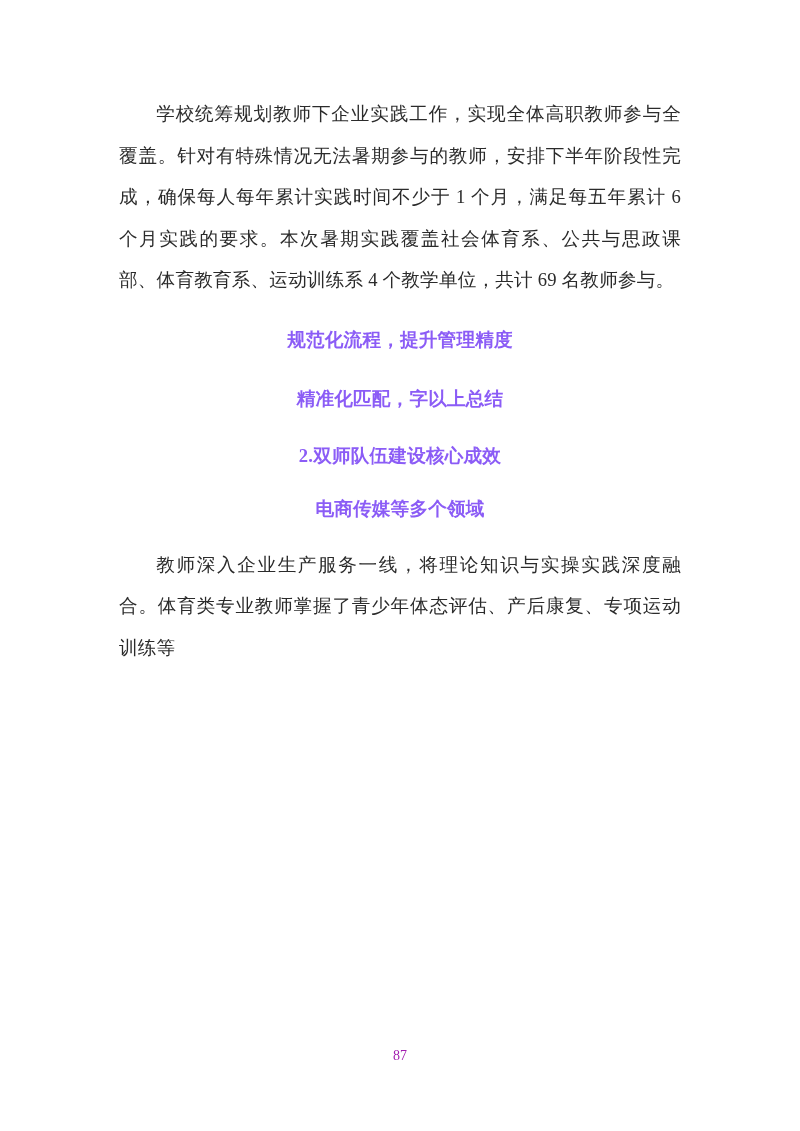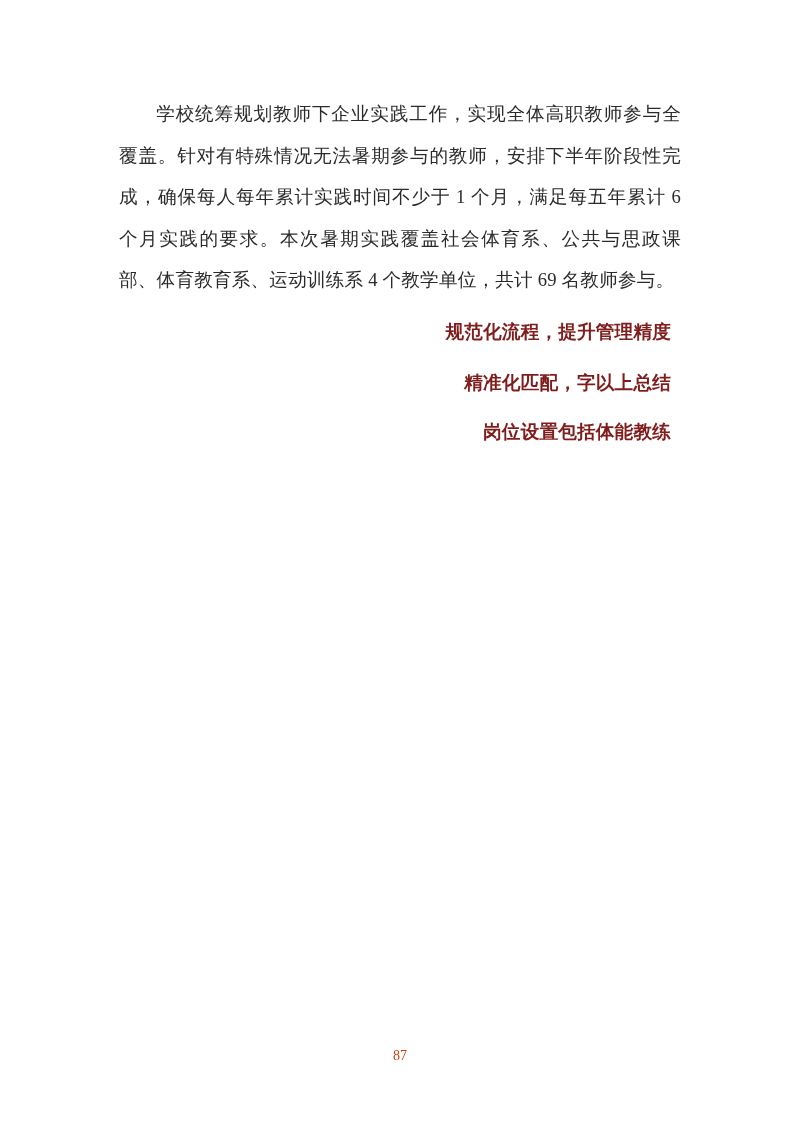--- a/index.html
+++ b/index.html
@@ -30,49 +30,51 @@
     font-size: 18.6px;
     text-align: justify;
     letter-spacing: 0.2px;
   }
   p.para {
     margin: 0;
     line-height: 41.5px;
     text-indent: 2em;
   }
   h2.head {
-    margin: 10px;
+    margin: 18px;
     font-size: 18.6px;
     font-weight: bold;
-    color: #7f1d1d;
+    color: #8b5cf6;
     line-height: 41.5px;
-    text-align: right;
+    text-align: center;
     letter-spacing: 0.2px;
   }
   h2.head-tight {
     line-height: 35px;
   }
   p.after-tight {
     margin-top: 4px;
   }
   .pagenum {
     position: absolute;
     top: 1048px;
     left: 0;
     width: 800px;
     text-align: center;
     font-size: 14px;
-    color: #c2410c;
+    color: #a21caf;
     font-family: "Liberation Serif", "DejaVu Serif", serif;
   }
 </style>
 </head>
 <body>
 
 <div class="page">
   <div class="content">
     <p class="para">学校统筹规划教师下企业实践工作，实现全体高职教师参与全覆盖。针对有特殊情况无法暑期参与的教师，安排下半年阶段性完成，确保每人每年累计实践时间不少于 1 个月，满足每五年累计 6 个月实践的要求。本次暑期实践覆盖社会体育系、公共与思政课部、体育教育系、运动训练系 4 个教学单位，共计 69 名教师参与。</p>
     <h2 class="head">规范化流程，提升管理精度</h2>
     <h2 class="head">精准化匹配，字以上总结</h2>
-    <h2 class="head head-tight">岗位设置包括体能教练</h2>
+    <h2 class="head head-tight">2.双师队伍建设核心成效</h2>
+    <h2 class="head head-tight">电商传媒等多个领域</h2>
+    <p class="para after-tight">教师深入企业生产服务一线，将理论知识与实操实践深度融合。体育类专业教师掌握了青少年体态评估、产后康复、专项运动训练等</p>
   </div>
   <div class="pagenum">87</div>
 </div>
 
 </body></html>

